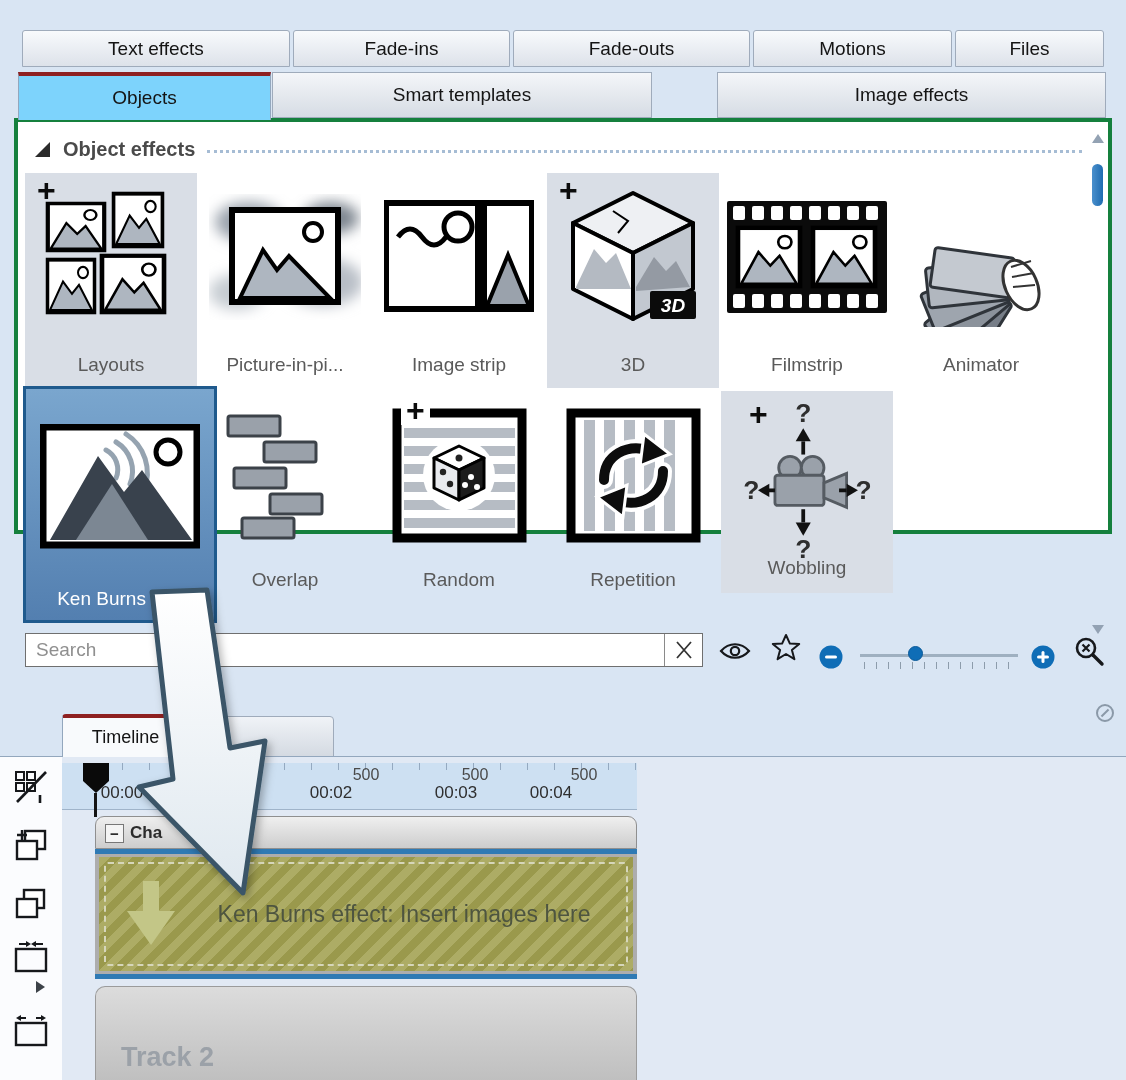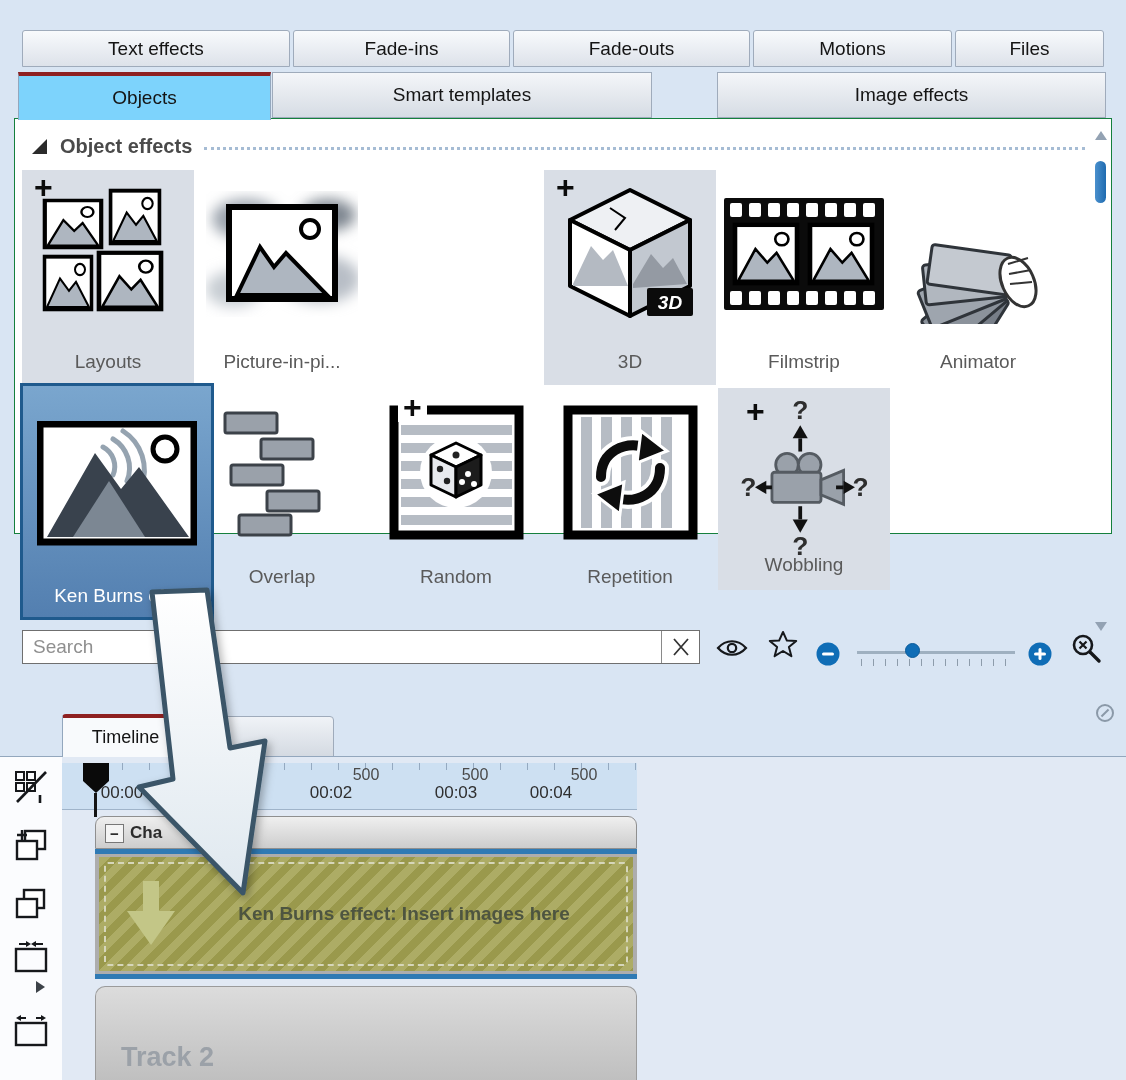--- a/index.html
+++ b/index.html
@@ -12,21 +12,21 @@
         border:1px solid #9fabbb;border-radius:3px 3px 0 0;display:flex;align-items:center;
         justify-content:center;font-size:19px;color:#141414;box-sizing:border-box;cursor:default;}
   .tab2{position:absolute;top:72px;height:46px;background:linear-gradient(#f4f6f9,#d6dce4);
         border:1px solid #9fabbb;display:flex;align-items:center;justify-content:center;
         font-size:19px;color:#141414;box-sizing:border-box;}
   .tab2.active{background:#7dd3fc;border:1px solid #93a7bd;border-bottom:none;
         border-top:4px solid #8e2020;height:48px;z-index:3;}
 
   
   .effects-panel{position:absolute;left:14px;top:118px;width:1098px;height:416px;
-        background:#fff;border:1px solid #15803d;box-sizing:border-box;padding-left:40px;}
+        background:#fff;border:4px solid #15803d;box-sizing:border-box;padding-left:40px;}
   .section-header{position:absolute;left:15px;top:12px;right:26px;height:30px;
         display:flex;align-items:center;gap:12px;}
   .section-title{font-size:20px;font-weight:600;color:#4a4a4a;white-space:nowrap;}
   .dotline{flex:1;border-top:3px dotted #a6bcd4;margin-top:4px;}
 
   .tile{position:absolute;width:172px;}
   .tile.gray{background:#d9dee6;}
   .tile .iconbox{position:absolute;left:0;top:4px;right:0;height:160px;
         display:flex;align-items:center;justify-content:center;}
   .tile .label{position:absolute;left:0;right:0;bottom:12px;text-align:center;
@@ -91,21 +91,21 @@
         background:#f4f4f4;display:flex;align-items:center;justify-content:center;
         font-size:15px;font-weight:bold;color:#222;line-height:15px;cursor:pointer;}
   .chapter .clabel{position:absolute;left:34px;top:6px;font-size:17px;font-weight:bold;color:#2b2b2b;}
 
   .kb-drop{position:absolute;left:95px;top:92px;width:542px;height:130px;background:#adadad;
         border-top:5px solid #2f7ab4;border-bottom:5px solid #2f7ab4;box-sizing:border-box;}
   .kb-inner{position:absolute;left:4px;right:4px;top:3px;bottom:3px;background:#a2a150;
         background-image:repeating-linear-gradient(135deg,rgba(255,255,255,0.12) 0 8px,rgba(0,0,0,0.05) 8px 16px);}
   .kb-dash{position:absolute;inset:5px;border:2px dashed #d6d6ba;border-radius:4px;}
   .kb-text{position:absolute;left:90px;right:14px;top:0;bottom:0;display:flex;align-items:center;
-        justify-content:center;font-size:19px;font-weight:bold;color:#4e5540;}
+        justify-content:center;font-size:23px;font-weight:normal;color:#4e5540;}
   .kb-arrow{position:absolute;left:28px;top:24px;}
 
   .track2{position:absolute;left:95px;top:229px;width:542px;height:95px;
         background:linear-gradient(#dcdcdc,#bfbfbf);border:1px solid #9b9b9b;border-bottom:none;
         border-radius:10px 10px 0 0;box-sizing:border-box;}
   .track2 .t2label{position:absolute;left:25px;bottom:8px;font-size:27px;font-weight:bold;color:#9ba1a8;}
 
   .tl-options{position:absolute;left:1096px;top:704px;width:18px;height:18px;border:2px solid #8b99a8;
         border-radius:50%;box-sizing:border-box;cursor:pointer;}
   .tl-options:after{content:"";position:absolute;left:2px;top:6px;width:10px;height:2px;background:#8b99a8;
@@ -197,20 +197,32 @@
             <ellipse cx="28" cy="98" rx="28" ry="18" fill="#c6ccd2"></ellipse>
           </g>
           <rect x="23" y="16" width="106" height="92" fill="#fff" stroke="#000" stroke-width="6"></rect>
           <circle cx="104" cy="38" r="9" fill="#fff" stroke="#000" stroke-width="4"></circle>
           <polygon points="31,104 54,56 68,76 80,62 121,104" fill="#aeb6c0" stroke="#000" stroke-width="4"></polygon>
         </svg>
       </div>
       <div class="label">Picture-in-pi...</div>
     </div>
 
+    <div class="tile" style="left:355px;top:51px;height:215px">
+      <div class="iconbox">
+        <svg width="150" height="120" viewBox="0 0 150 120">
+          <rect x="2" y="6" width="92" height="106" fill="#fff" stroke="#000" stroke-width="6"></rect>
+          <path d="M14,40 q12,-16 24,0 t24,0" stroke="#000" stroke-width="5" fill="none"></path>
+          <circle cx="74" cy="30" r="14" fill="#fff" stroke="#000" stroke-width="5"></circle>
+          <rect x="100" y="6" width="48" height="106" fill="#fff" stroke="#000" stroke-width="6"></rect>
+          <polygon points="103,109 124,58 145,109" fill="#9aa2ac" stroke="#000" stroke-width="4"></polygon>
+        </svg>
+      </div>
+      <div class="label">Image strip</div>
+    </div>
 
     <div class="tile gray" style="left:529px;top:51px;height:215px">
       <div class="iconbox">
         <svg width="150" height="140" viewBox="0 0 150 140">
           <polygon points="75,6 135,36 75,66 15,36" fill="#eef0f3" stroke="#000" stroke-width="4" stroke-linejoin="round"></polygon>
           <polyline points="55,24 70,34 60,46" fill="none" stroke="#000" stroke-width="2"></polyline>
           <polygon points="15,36 75,66 75,132 15,102" fill="#ffffff" stroke="#000" stroke-width="4" stroke-linejoin="round"></polygon>
           <polygon points="18,100 36,62 48,76 58,66 73,102 18,102" fill="#b4bac2"></polygon>
           <polygon points="135,36 75,66 75,132 135,102" fill="#c2c8d0" stroke="#000" stroke-width="4" stroke-linejoin="round"></polygon>
           <polygon points="78,100 96,70 108,84 118,74 132,100 78,104" fill="#949aa3"></polygon>

